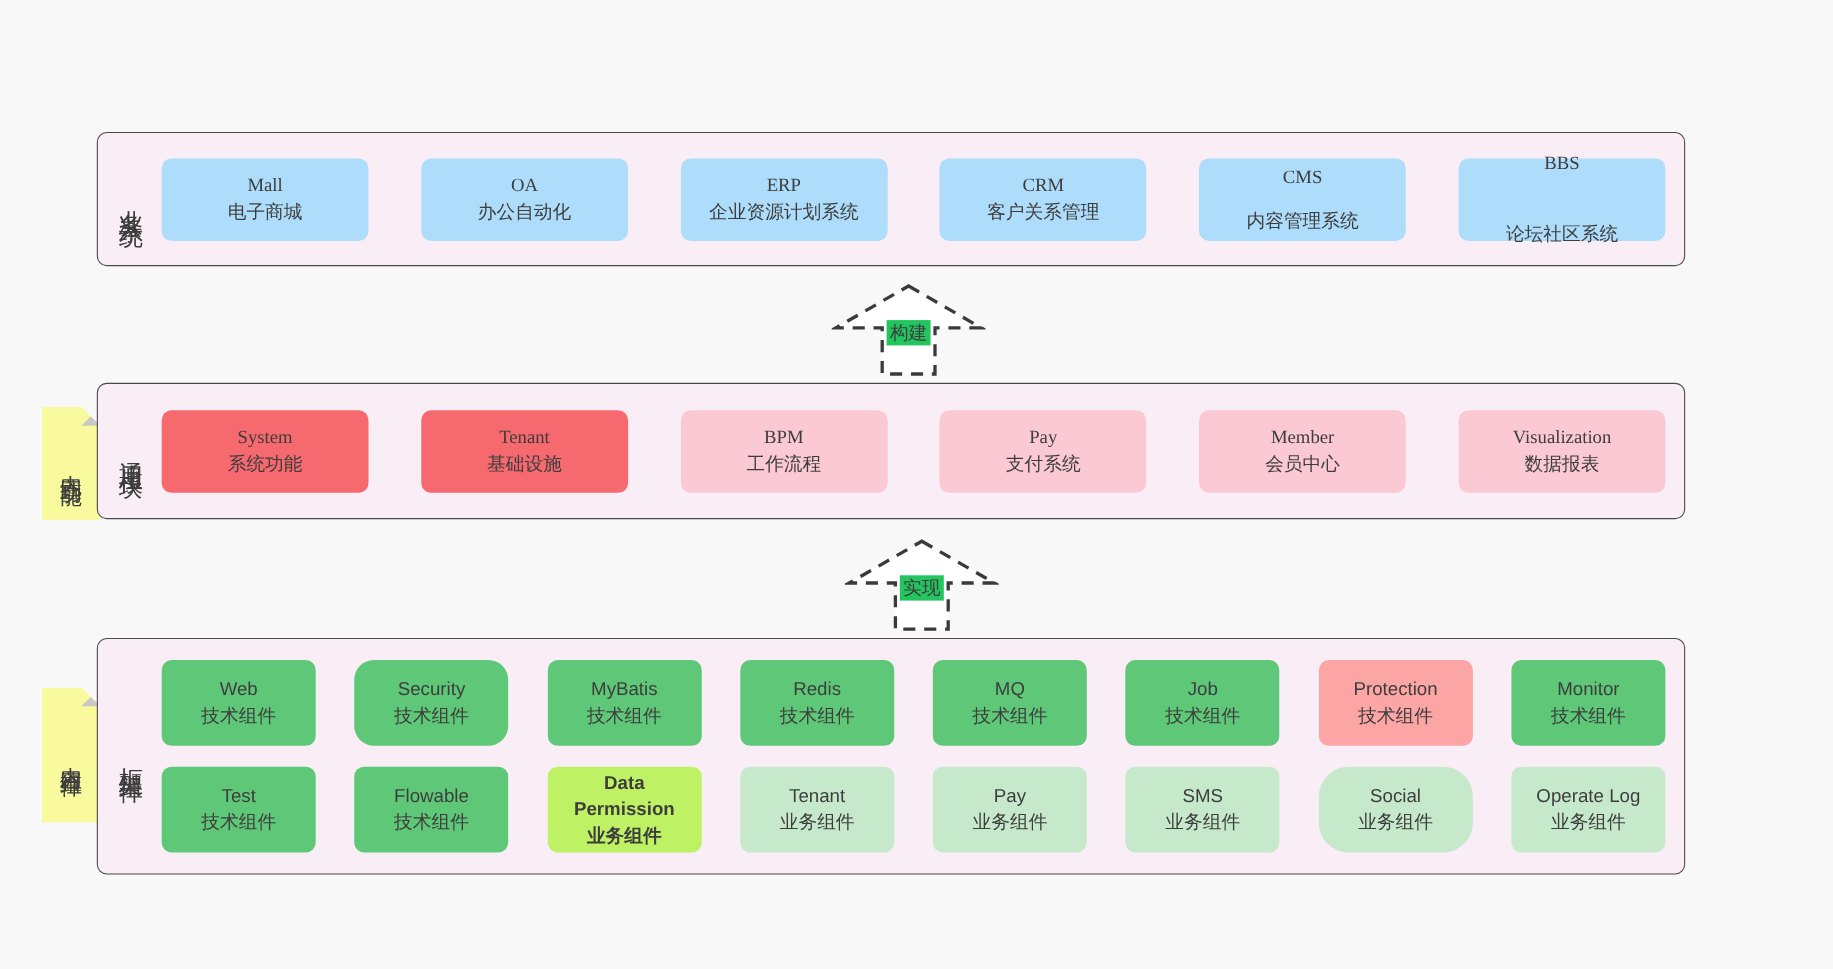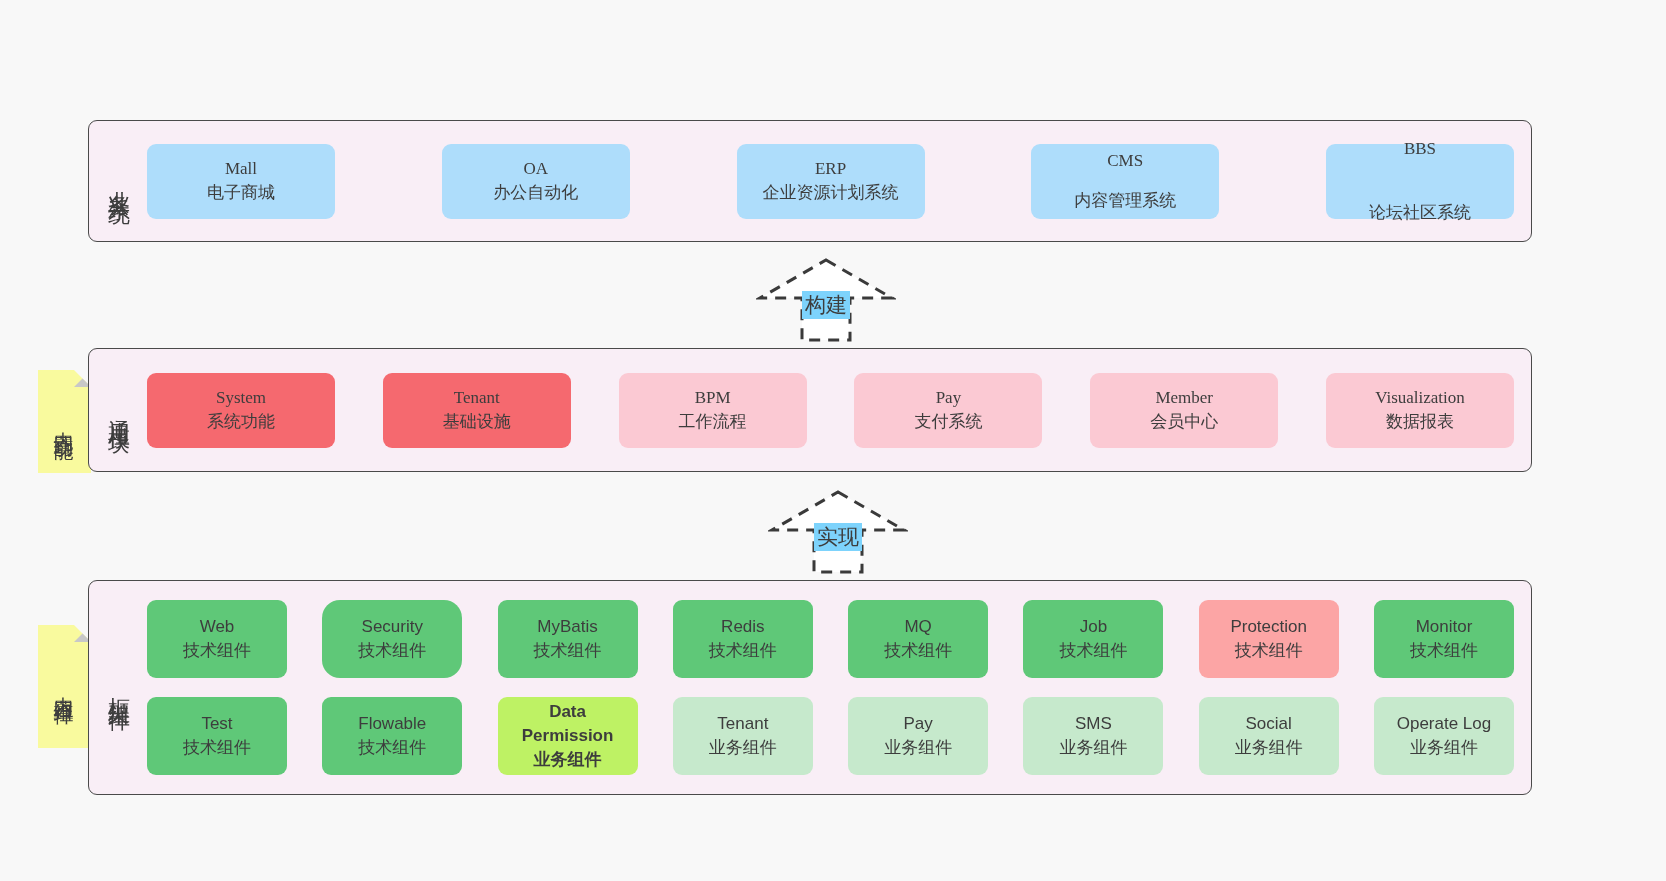--- a/index.html
+++ b/index.html
@@ -105,23 +105,23 @@
     z-index: 2;
   }
   .arrow-1 { left: 756px; top: 257px; }
   .arrow-2 { left: 768px; top: 489px; }
   .arrow svg { display: block; }
   .arrow-label {
     position: absolute;
     left: 50%;
     top: 34px;
     transform: translateX(-50%);
-    background: #7dd3fc;
+    background: #22c55e;
     padding: 0 3px;
-    font-size: 21px;
+    font-size: 17px;
     white-space: nowrap;
     color: var(--text, #3d3d3d);
   }
 </style>
 </head>
 <body>
 
 <div class="page">
 
   <div class="note note-1">
@@ -142,20 +142,24 @@
     <span class="box-title">Mall</span>
     <span class="box-subtitle">电子商城</span>
   </div>
           <div class="box" style="background: rgb(174, 221, 251);">
     <span class="box-title">OA</span>
     <span class="box-subtitle">办公自动化</span>
   </div>
           <div class="box" style="background: rgb(174, 221, 251);">
     <span class="box-title">ERP</span>
     <span class="box-subtitle">企业资源计划系统</span>
+  </div>
+          <div class="box" style="background: rgb(174, 221, 251);">
+    <span class="box-title">CRM</span>
+    <span class="box-subtitle">客户关系管理</span>
   </div>
           <div class="box" style="background: rgb(174, 221, 251); gap: 16px;">
     <span class="box-title">CMS</span>
     <span class="box-subtitle">内容管理系统</span>
   </div>
           <div class="box" style="background: rgb(174, 221, 251); gap: 40px;">
     <span class="box-title">BBS</span>
     <span class="box-subtitle">论坛社区系统</span>
   </div>
         </div>
@@ -263,21 +267,21 @@
     <span class="box-subtitle">业务组件</span>
   </div>
           <div class="box" style="background: rgb(198, 233, 204);">
     <span class="box-title">Pay</span>
     <span class="box-subtitle">业务组件</span>
   </div>
           <div class="box" style="background: rgb(198, 233, 204);">
     <span class="box-title">SMS</span>
     <span class="box-subtitle">业务组件</span>
   </div>
-          <div class="box" style="background: rgb(198, 233, 204);">
+          <div class="box" style="background: rgb(198, 233, 204); border-radius: 27px;">
     <span class="box-title">Social</span>
     <span class="box-subtitle">业务组件</span>
   </div>
           <div class="box" style="background: rgb(198, 233, 204);">
     <span class="box-title">Operate Log</span>
     <span class="box-subtitle">业务组件</span>
   </div>
         </div>
     </div>
   </section>

